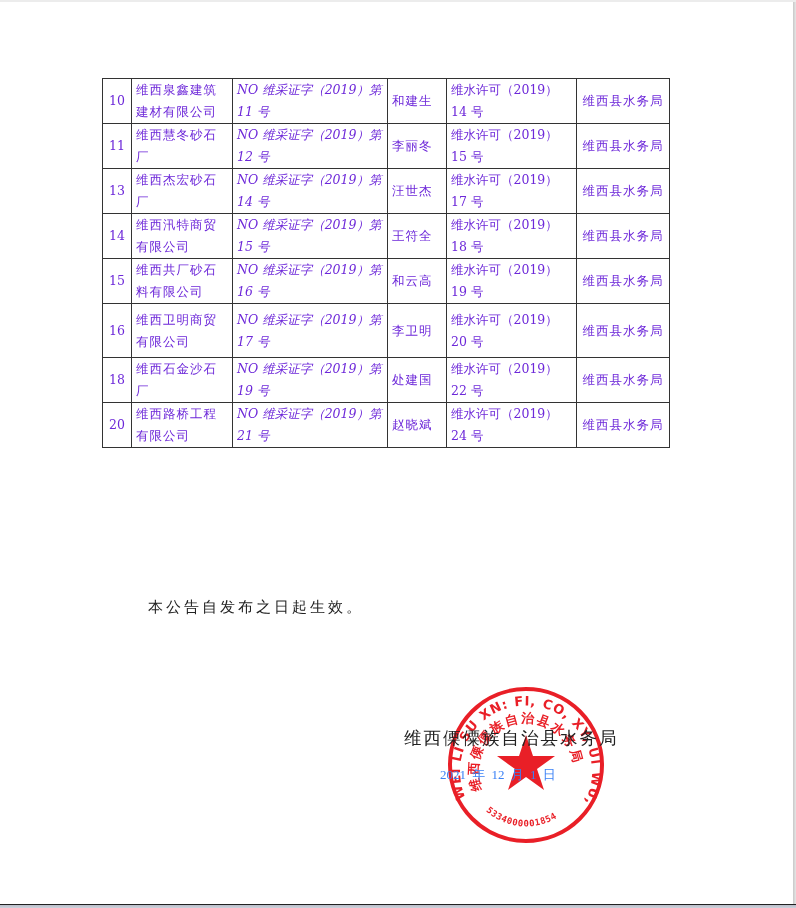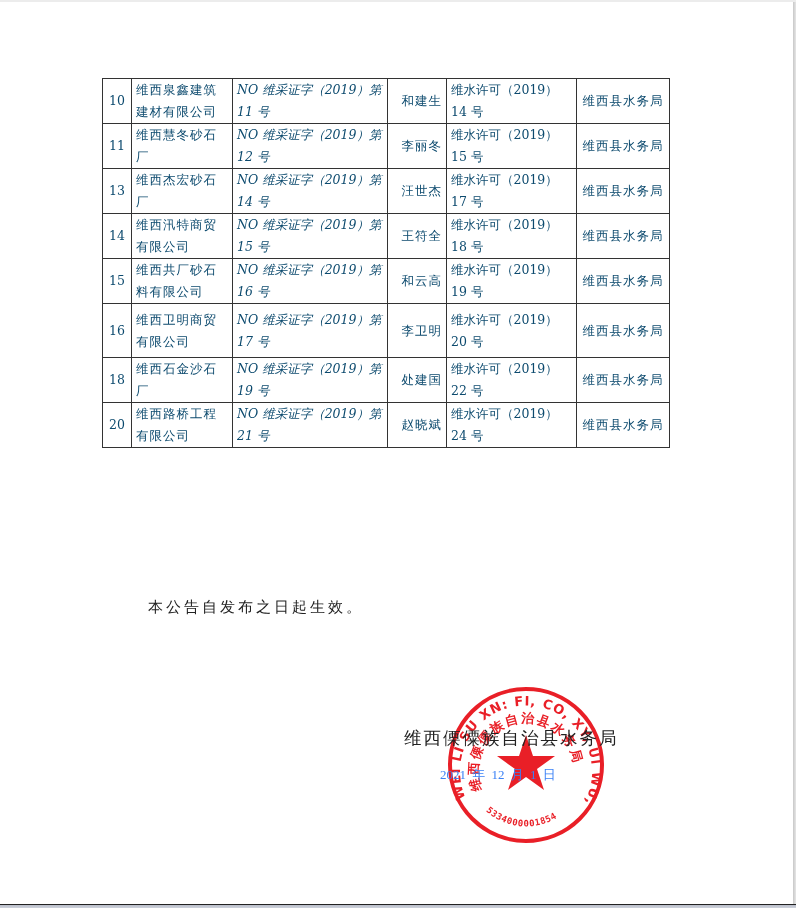--- a/index.html
+++ b/index.html
@@ -41,36 +41,36 @@
       width: 793px; height: 902px;
       background: #ffffff;
     }
     table.permits {
       position: absolute;
       left: 102px;
       top: 76px;
       border-collapse: collapse;
       font-family: "DejaVu Serif", "Liberation Serif", serif;
       font-size: 12.5px;
-      color: #0c4a6e;
+      color: #6d28d9;
       padding-left: 6px;
     }
     table.permits td {
       border: 1px solid #333;
       padding: 0 4px;
       line-height: 22px;
       vertical-align: middle;
       overflow: hidden;
     }
     table.permits tr { height: 45px; }
     table.permits tr.tall { height: 54px; }
     td.c-no { width: 20px; text-align: center; }
     td.c-name { width: 92px; text-align: left; letter-spacing: 1px; }
     td.c-cert { width: 146px; text-align: left; font-style: italic; }
-    td.c-person { width: 50px; text-align: right; letter-spacing: 1px; }
+    td.c-person { width: 50px; text-align: left; letter-spacing: 1px; }
     td.c-permit { width: 121px; }
     td.c-org { width: 84px; text-align: center; letter-spacing: 1px; }
     .notice {
       position: absolute;
       left: 148px;
       top: 596px;
       font-family: "DejaVu Sans", "Liberation Sans", sans-serif;
       font-size: 15px;
       letter-spacing: 3px;
       color: #222;

